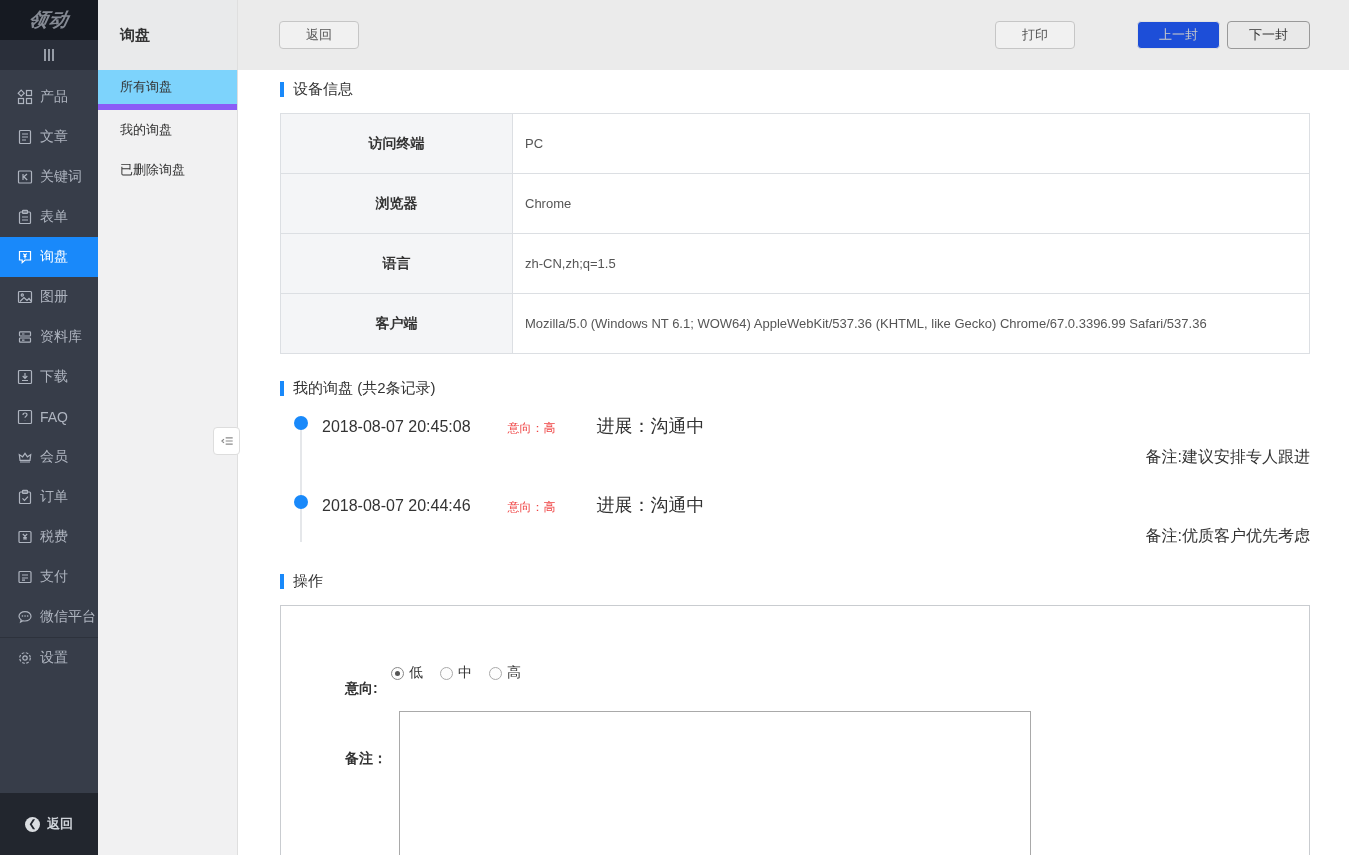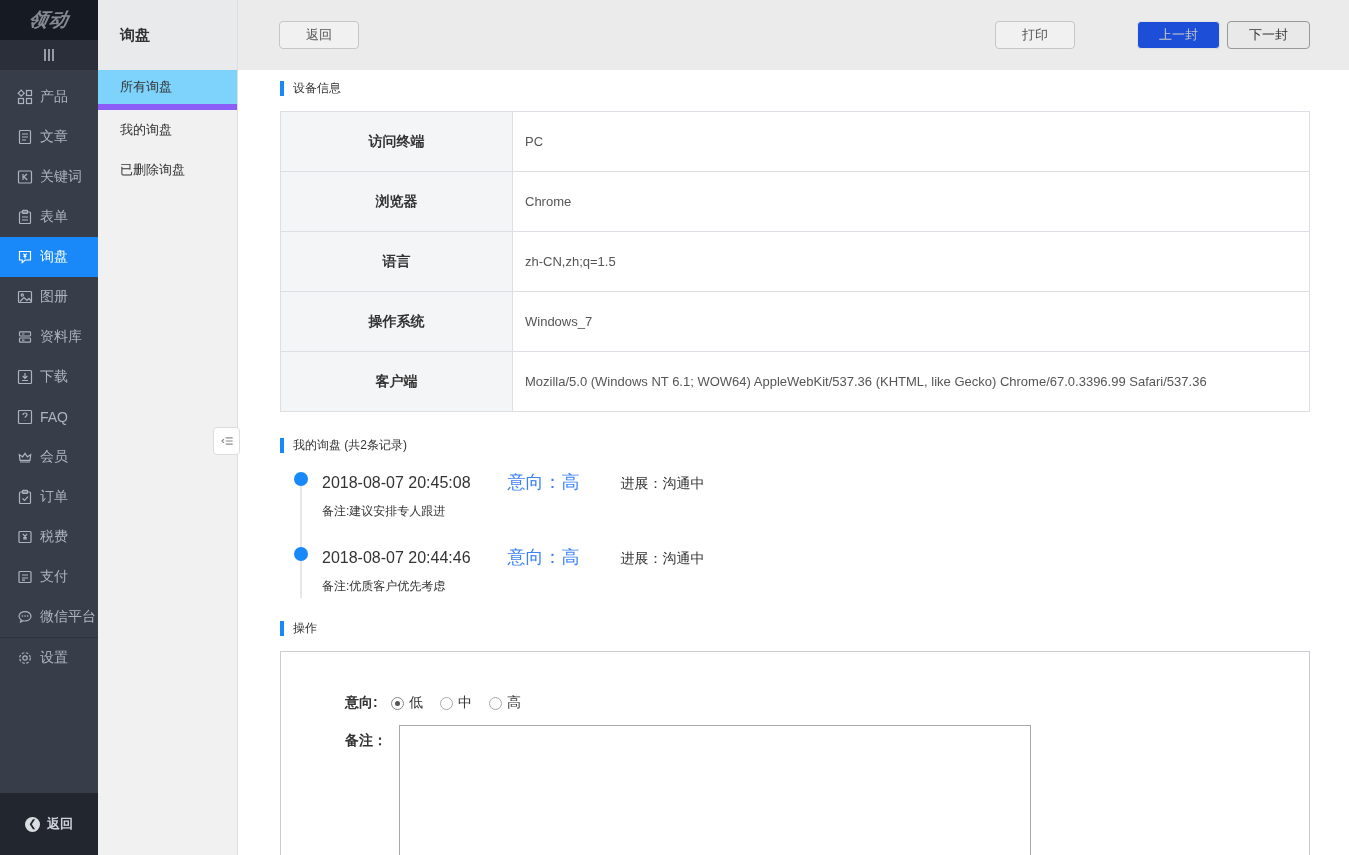--- a/index.html
+++ b/index.html
@@ -32,46 +32,46 @@
   
   .main { flex:1 1 auto; display:flex; flex-direction:column; background:#fff; min-width:0; }
   .topbar { height:70px; flex:0 0 70px; background:#ebebeb; display:flex; align-items:center; padding:0 39px 0 41px; }
   .btn { height:28px; padding:0 26px; background:#f1f1f1; border:1px solid #c6c6c6; border-radius:4px; font-size:13px; color:#555; font-family:inherit; cursor:pointer; white-space:nowrap; }
   .btn.print { margin-left:auto; margin-right:62px; }
   .btn.nav3 { padding:0 21px; }
   .btn.disabled { border-color:#e2e2e2; color:#c9c9c9; background:#1d4ed8; cursor:default; }
   .btn.strong { border-color:#999; color:#333; background:#e9e9e9; margin-left:7px; }
 
   .content { flex:1 1 auto; overflow:hidden; padding:10px 39px 0 42px; }
-  .sec-title { display:flex; align-items:center; gap:9px; font-size:12px; color:#333; }
+  .sec-title { display:flex; align-items:center; gap:9px; font-size:15px; color:#333; }
   .sec-bar { width:4px; height:15px; background:#1989fa; flex:0 0 4px; }
 
   
   table.device { border-collapse:collapse; width:100%; margin-top:14px; margin-bottom:25px; }
   table.device td { border:1px solid #dcdfe3; height:60px; }
   td.dlabel { width:232px; background:#f4f5f7; text-align:center; font-weight:bold; font-size:14px; color:#333; }
   td.dvalue { padding-left:12px; font-size:13px; color:#555; }
 
   
   .followups { margin-top:0; }
-  .timeline { position:relative; margin-top:16px; margin-bottom:23px; }
+  .timeline { position:relative; margin-top:16px; margin-bottom:23px;text-align:right; }
   .timeline::before { content:''; position:absolute; left:20px; top:10px; width:2px; height:118px; background:#e5e7ea; }
   .tl-entry { position:relative; padding-left:42px; margin-bottom:25px; }
   .tl-dot { position:absolute; left:14px; top:2px; width:14px; height:14px; border-radius:50%; background:#1989fa; }
   .tl-head { display:flex; align-items:baseline; }
   .tl-time { font-size:16px; color:#333; }
-  .tl-intent { font-size:18px; color:#3b82f6; margin-left:37px; }
-  .tl-progress { font-size:14px; color:#333; margin-left:41px; }
-  .tl-note { margin-top:9px; font-size:12px; color:#333; }
+  .tl-intent { font-size:12px; color:#ef4444; margin-left:37px; }
+  .tl-progress { font-size:18px; color:#333; margin-left:41px; }
+  .tl-note { margin-top:9px; font-size:16px; color:#333; }
 
   
   .op-box { border:1px solid #c9ccd0; margin-top:14px; height:420px; padding:42px 0 0 64px; }
   .op-row { display:flex; align-items:center; margin-bottom:13px; font-size:14px; color:#333; }
   .op-row.note { align-items:flex-start; }
-  .op-label { font-weight:bold; width:46px; flex:0 0 46px; }
+  .op-label { font-weight:bold; width:46px; flex:0 0 46px;margin-top:32px; }
   .op-label.wide { width:54px; flex:0 0 54px; padding-top:7px; }
   .op-option { display:flex; align-items:center; margin-right:17px; cursor:pointer; }
   .radio { display:inline-block; width:13px; height:13px; border:1px solid #aaa; border-radius:50%; background:#fdfdfd; position:relative; margin-right:5px; }
   .radio.checked { border-color:#888; }
   .radio.checked::after { content:''; position:absolute; left:3px; top:3px; width:5px; height:5px; border-radius:50%; background:#555; }
   textarea.note-input { width:632px; height:150px; border:1px solid #a9a9a9; background:#fff; resize:none; font-family:inherit; font-size:13px; padding:4px 6px; outline:none; }
 </style>
 </head>
 <body>
 
@@ -239,24 +239,20 @@
               <td class="dlabel">访问终端</td>
               <td class="dvalue">PC</td>
             </tr>
             <tr>
               <td class="dlabel">浏览器</td>
               <td class="dvalue">Chrome</td>
             </tr>
             <tr>
               <td class="dlabel">语言</td>
               <td class="dvalue">zh-CN,zh;q=1.5</td>
-            </tr>
-            <tr>
-              <td class="dlabel">操作系统</td>
-              <td class="dvalue">Windows_7</td>
             </tr>
             <tr>
               <td class="dlabel">客户端</td>
               <td class="dvalue">Mozilla/5.0 (Windows NT 6.1; WOW64) AppleWebKit/537.36 (KHTML, like Gecko) Chrome/67.0.3396.99 Safari/537.36</td>
             </tr>
           </tbody>
         </table>
       </section>
 
       <section class="followups">

